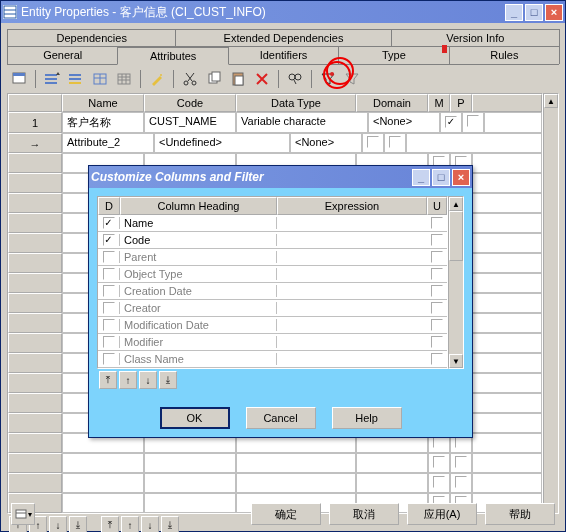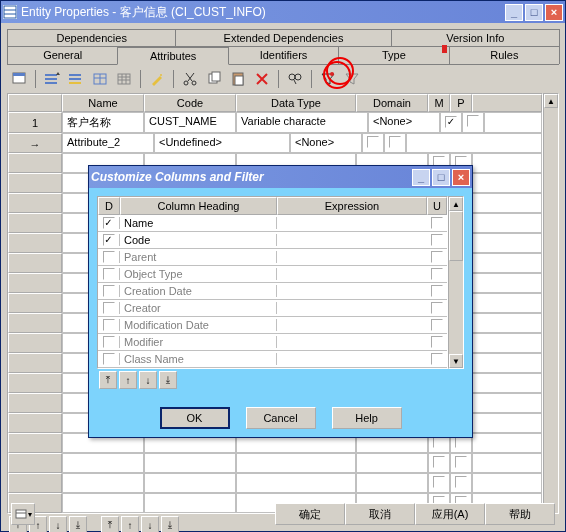--- a/index.html
+++ b/index.html
@@ -50,21 +50,21 @@
 .inner-grid { border: 1px inset #fff; background: #fff; font-size: 11px; }
 .inner-grid-head { display: flex; background: #d4d0c8; }
 .inner-grid-head-cell { border: 1px outset #fff; padding: 2px 4px; text-align: center; }
 .inner-row { display: flex; border-bottom: 1px solid #c0c0c0; height: 17px; align-items: center; }
 .inner-row .d { width: 22px; display: flex; justify-content: center; border-right: 1px solid #c0c0c0; }
 .inner-row .heading { flex: 1; padding: 0 4px; color: #808080; border-right: 1px solid #c0c0c0; overflow: hidden; }
 .inner-row .expr { width: 150px; border-right: 1px solid #c0c0c0; }
 .inner-row .u { width: 20px; display: flex; justify-content: center; }
 .inner-row.active .heading { color: #000; }
 
-.bottom-btns { position: absolute; bottom: 6px; right: 10px; display: flex; gap: 0; align-items: center; }
+.bottom-btns { position: absolute; bottom: 6px; right: 10px; display: flex; gap: 8px; align-items: center; }
 .more-btn { width: 24px; height: 22px; border: 1px outset #fff; background: #d4d0c8; display: flex; align-items: center; justify-content: center; position: absolute; bottom: 6px; left: 10px; cursor: pointer; }
 
 .nav-arrows { display: flex; padding: 2px; gap: 2px; }
 .nav-btn { width: 18px; height: 18px; border: 1px outset #fff; background: #d4d0c8; display: flex; align-items: center; justify-content: center; font-size: 10px; cursor: pointer; }
 </style>
 </head>
 <body>
 
 <div class="window" style="left:0;top:0;width:566px;height:532px;">
   <div class="titlebar">

